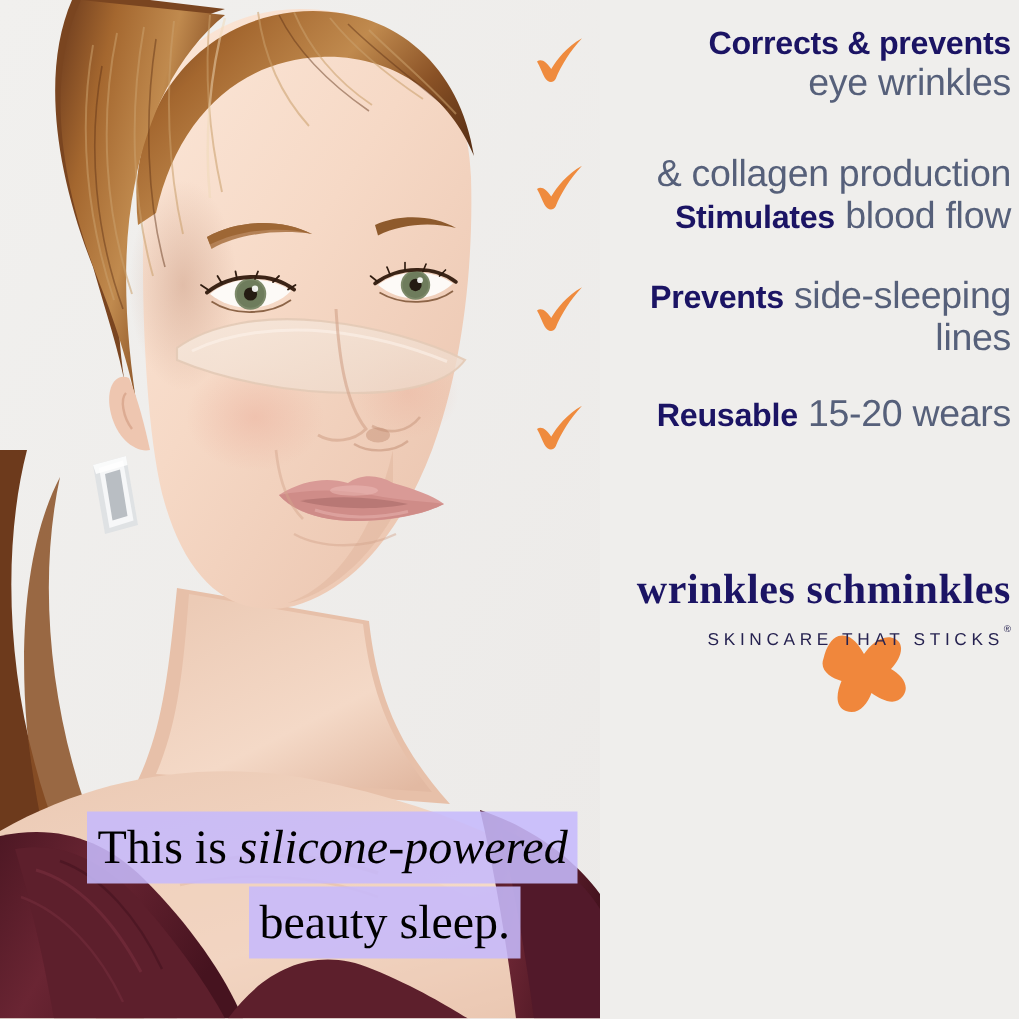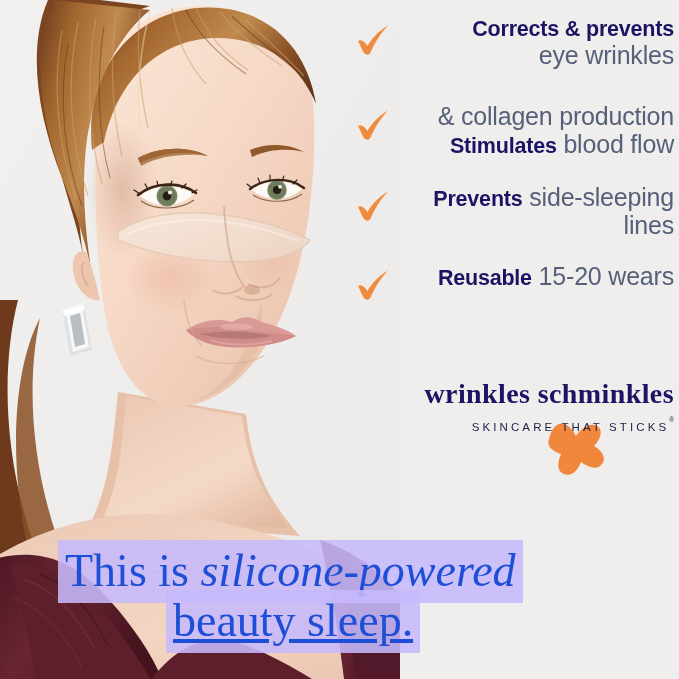--- a/index.html
+++ b/index.html
@@ -85,32 +85,32 @@
   .logo-tagline sup{font-size:6.5px;letter-spacing:0;top:-0.7em;position:relative;}
 
   
   .banner{
     position:absolute;left:0;top:540px;width:679px;height:120px;
     pointer-events:none;
   }
   .bannerline{
     position:absolute;
     font-family:"Liberation Serif", serif;
-    font-size:46px;line-height:1;
-    color:#1d4ed8;
+    font-size:32px;line-height:1;
+    color:#000000;
     white-space:nowrap;
   }
   .hl{
     background:rgba(198,185,252,0.88);
     padding:5px 7px 7px 7px;
     box-decoration-break:clone;
     -webkit-box-decoration-break:clone;
   }
   .bannerline.l1{left:58px;top:8px;}
-  .bannerline.l2{left:166px;top:58px;text-decoration:underline;}
+  .bannerline.l2{left:166px;top:58px;}
   .ital{font-style:italic;}
 </style>
 </head>
 <body>
 
 <div id="ad">
 
   <div class="photo">
     <svg viewBox="0 0 400 679" xmlns="http://www.w3.org/2000/svg">
       <defs>

